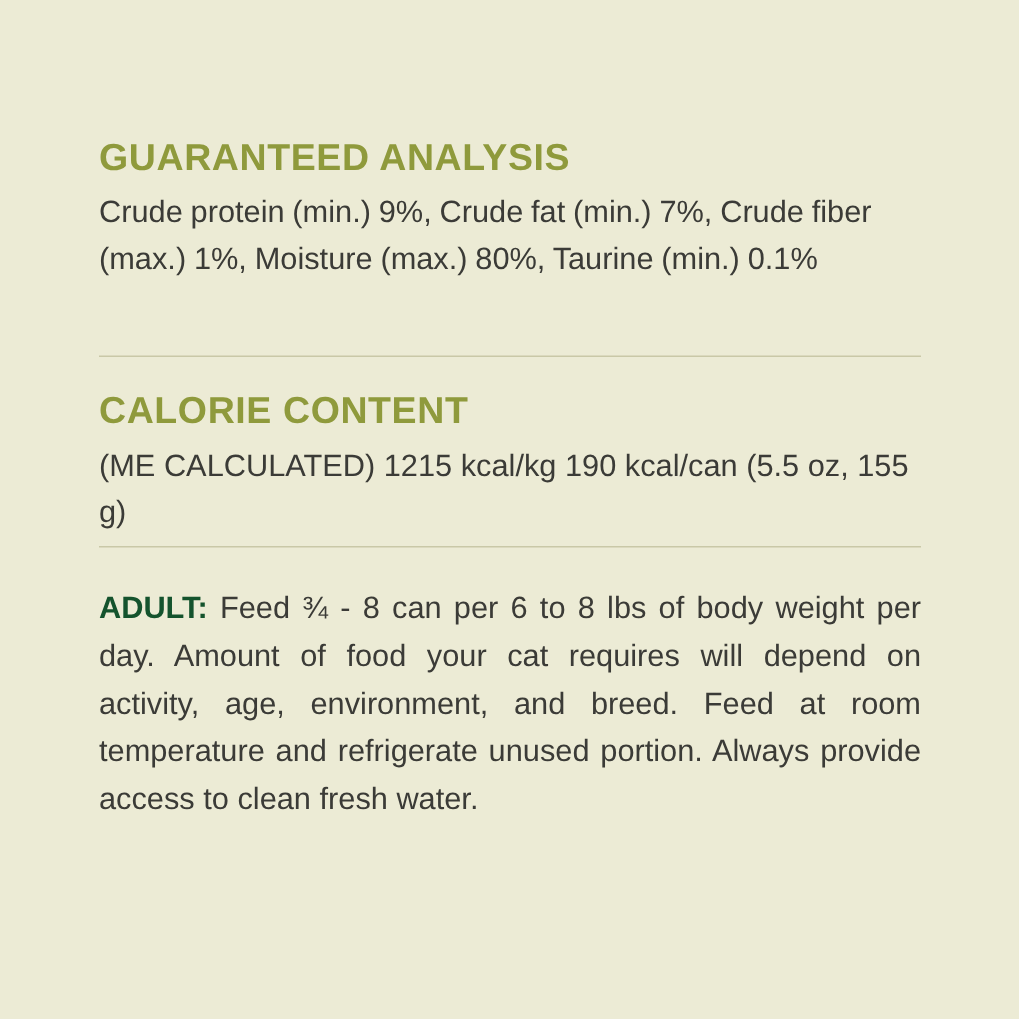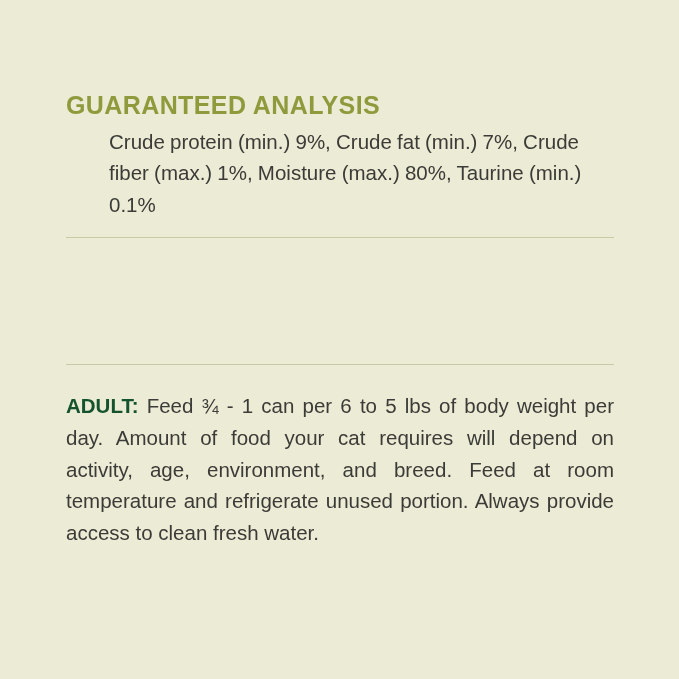--- a/index.html
+++ b/index.html
@@ -81,37 +81,38 @@
   .feeding-body {
     text-align: justify;
     text-justify: inter-word;
   }
   .lead-label {
     font-weight: bold;
     color: #14532d;
   }
   .analysis-text {
     word-spacing: -0.5px;
-    margin-left: 43px;
   }
 </style>
 </head>
 <body>
 
 <div class="panel">
 
   <div class="section" id="sec-guaranteed">
     <h2 class="section-title">GUARANTEED ANALYSIS</h2>
     <p class="body-text analysis-text">Crude protein (min.) 9%, Crude fat (min.) 7%, Crude fiber (max.) 1%, Moisture (max.) 80%, Taurine (min.) 0.1%</p>
   </div>
 
   <div class="divider" id="div-1"></div>
 
   <div class="section" id="sec-calorie">
+    <h2 class="section-title">CALORIE CONTENT</h2>
+    <p class="body-text">(ME CALCULATED) 1215 kcal/kg 190 kcal/can (5.5 oz, 155 g)</p>
   </div>
 
   <div class="divider" id="div-2"></div>
 
   <div class="section" id="sec-feeding">
-    <p class="body-text feeding-body"><span class="lead-label">ADULT:</span><span> Feed ¾ - 1 can per 6 to 5 lbs of body weight per day. Amount of food your cat requires will depend on activity, age, environment, and breed. Feed at room temperature and refrigerate unused portion. Always provide access to clean fresh water.</span></p>
+    <p class="body-text feeding-body"><span class="lead-label">ADULT:</span><span> Feed ¾ - 8 can per 6 to 8 lbs of body weight per day. Amount of food your cat requires will depend on activity, age, environment, and breed. Feed at room temperature and refrigerate unused portion. Always provide access to clean fresh water.</span></p>
   </div>
 
 </div>
 
 </body></html>

